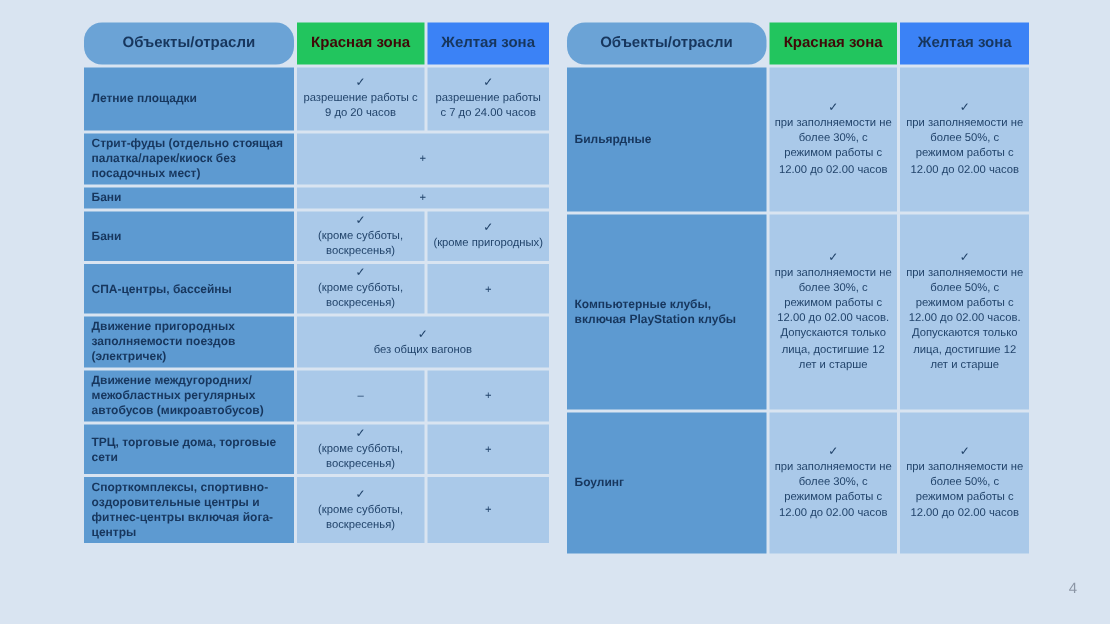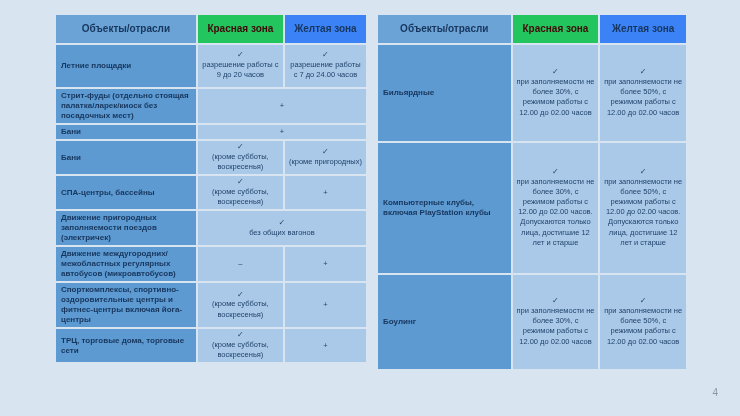--- a/index.html
+++ b/index.html
@@ -10,21 +10,21 @@
   }
   .tablewrap{position:absolute;top:13px;}
   #left-table-wrap{left:54px;width:314px;}
   #right-table-wrap{left:376px;width:312px;}
   table{border-collapse:separate;border-spacing:2px;table-layout:fixed;width:100%;}
   td{vertical-align:middle;overflow:hidden;}
   .hdr{
     font-weight:bold;font-size:10px;text-align:center;line-height:1.2;
     color:#17365d;padding:2px;
   }
-  .hdr-obj{background:#6ba3d6;}
+  .hdr-obj{background:#6ba3d6;border-radius:12px;}
   .hdr-red{background:#22c55e;color:#400808;}
   .hdr-yel{background:#3b82f6;color:#17365d;}
   .lbl{
     background:#5d9ad1;color:#17365d;font-weight:bold;font-size:8px;
     line-height:1.25;padding:2px 3px 2px 5px;text-align:left;margin-top:34px;
   }
   .cell{
     background:#aac9e9;color:#22446b;font-size:7.5px;line-height:1.35;
     text-align:center;padding:2px 3px;
   }
@@ -104,32 +104,32 @@
     </tr>
     <tr style="height:34px">
       <td class="lbl">Движение междугородних/межобластных регулярных автобусов (микроавтобусов)</td>
       <td class="cell">
         <span class="txt">–</span>
       </td>
       <td class="cell">
         <span class="txt">+</span>
       </td>
     </tr>
-    <tr style="height:42px">
-      <td class="lbl">Спорткомплексы, спортивно-оздоровительные центры и фитнес-центры включая йога-центры</td>
+    <tr style="height:28px">
+      <td class="lbl">ТРЦ, торговые дома, торговые сети</td>
       <td class="cell">
         <span class="chk">✓</span>
         <span class="txt">(кроме субботы, воскресенья)</span>
       </td>
       <td class="cell">
         <span class="txt">+</span>
       </td>
     </tr>
-    <tr style="height:28px">
-      <td class="lbl">ТРЦ, торговые дома, торговые сети</td>
+    <tr style="height:42px">
+      <td class="lbl">Спорткомплексы, спортивно-оздоровительные центры и фитнес-центры включая йога-центры</td>
       <td class="cell">
         <span class="chk">✓</span>
         <span class="txt">(кроме субботы, воскресенья)</span>
       </td>
       <td class="cell">
         <span class="txt">+</span>
       </td>
     </tr>
   </tbody>
     </table>

